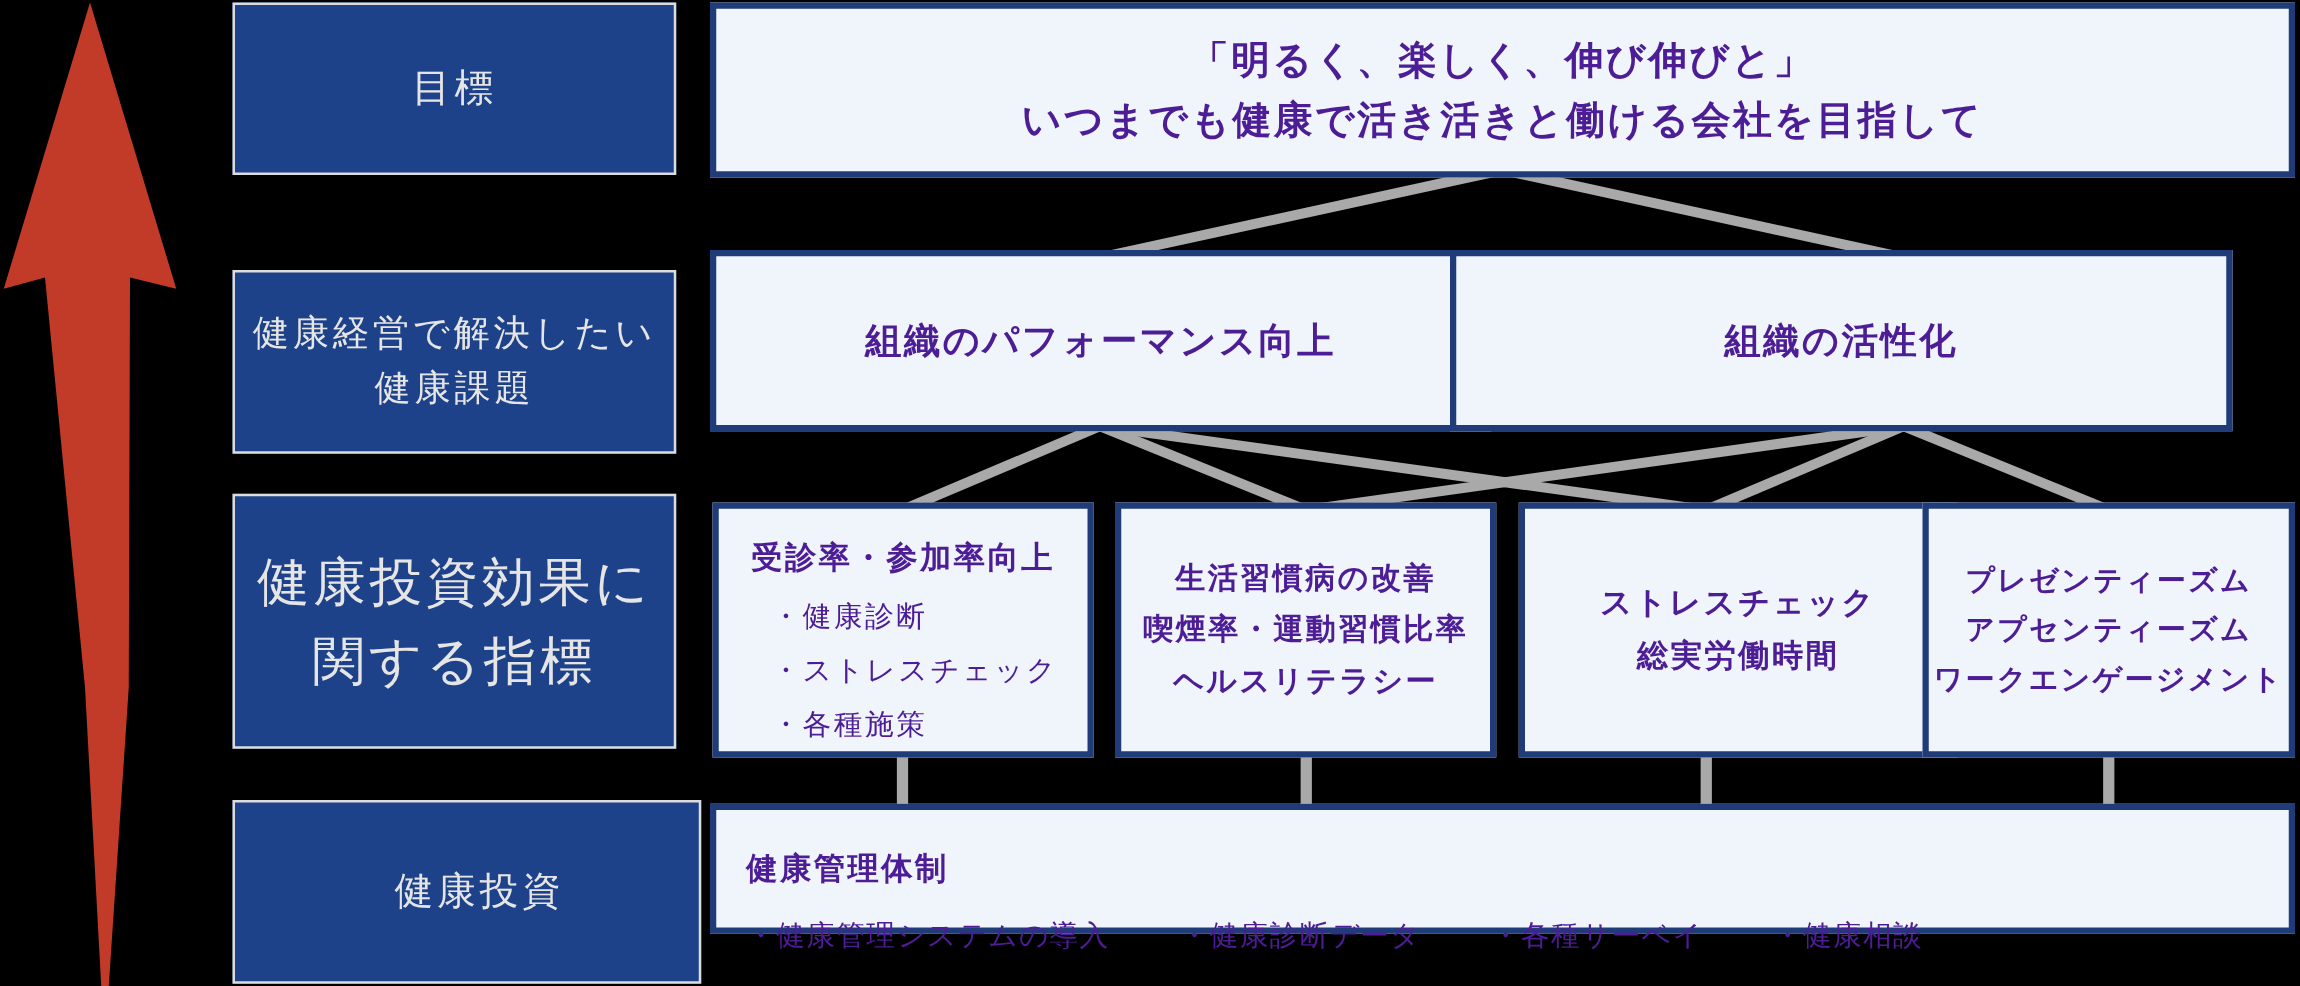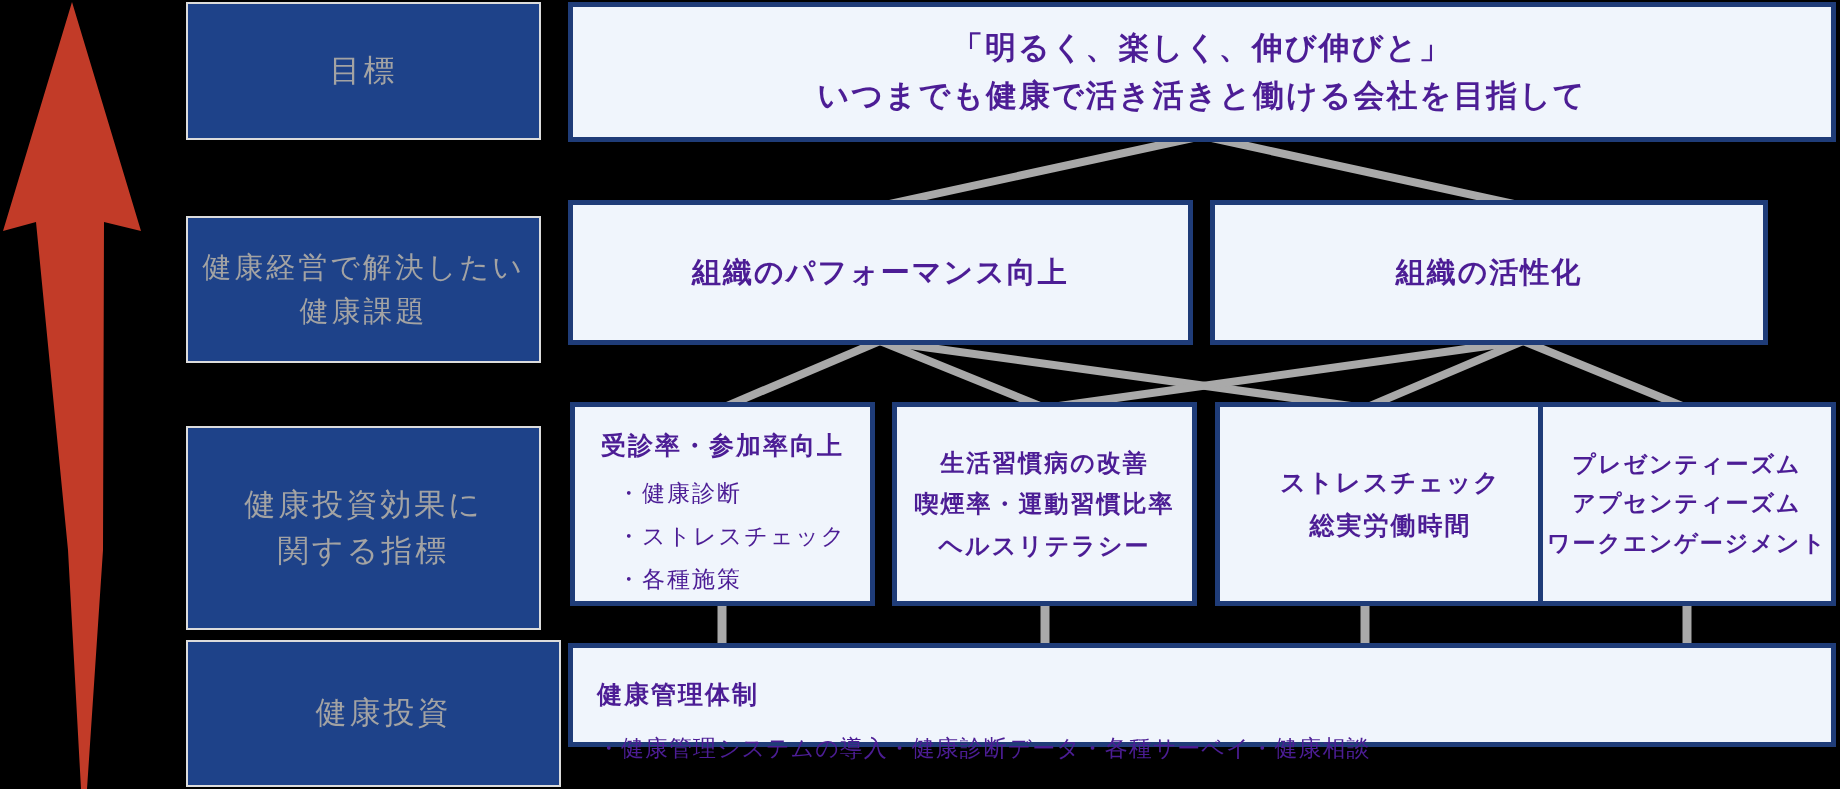--- a/index.html
+++ b/index.html
@@ -9,21 +9,21 @@
     background:#000;
     overflow:hidden;
     font-family:"Liberation Sans","DejaVu Sans",sans-serif;
   }
   #connector-layer{position:absolute;left:0;top:0;z-index:1;}
   .label-box{
     position:absolute;
     left:186px;width:351px;
     background:#1e4289;
     border:2px solid #dcdcdc;
-    color:#a3a3a3;
+    color:#e5e5e5;
     display:flex;flex-direction:column;
     align-items:center;justify-content:center;
     text-align:center;
     z-index:2;
     letter-spacing:3px;
     font-weight:500;
   }
   .label-line{display:block;line-height:1.5;}
   .content-box{
     position:absolute;
@@ -42,21 +42,21 @@
   .goal-box .goal-line{line-height:1.55;}
   .issue-box{top:200px;height:145px;font-size:29px;font-weight:700;letter-spacing:2px;}
   .ind-box{top:402px;height:204px;font-size:25px;}
   .ind-title{font-weight:700;letter-spacing:2px;text-align:center;margin-top:22px;font-size:25px;}
   .ind-bullets{margin-top:10px;padding-left:42px;font-size:23px;font-weight:400;letter-spacing:2px;}
   .ind-bullet{line-height:1.88;text-align:left;}
   .ind-lines{font-weight:700;letter-spacing:2px;font-size:24px;}
   .ind-line{line-height:1.72;}
   .invest-box{left:568px;top:643px;width:1268px;height:104px;padding:30px 0 0 24px;}
   .invest-title{font-weight:700;font-size:25px;letter-spacing:2px;}
-  .invest-items{display:flex;flex-direction:row;margin-top:22px;font-size:23px;letter-spacing:1px;}
+  .invest-items{display:flex;flex-direction:row;gap:56px;margin-top:22px;font-size:23px;letter-spacing:1px;}
   .invest-item{white-space:nowrap;}
 </style>
 </head>
 <body>
 
 <div id="stage">
 
   <svg id="connector-layer" width="1840" height="789" viewBox="0 0 1840 789">
 
     <polygon points="72,2 141,231 104,222 103,550 87,789 81,789 68,550 36,222 3,231" fill="#c23b28"></polygon>
@@ -83,38 +83,38 @@
 
   <div class="label-box" style="top:2px;height:134px;font-size:31px;">
     <span class="label-line">目標</span>
   </div>
 
   <div class="label-box" style="top:216px;height:143px;font-size:29px;">
     <span class="label-line">健康経営で解決したい</span>
     <span class="label-line">健康課題</span>
   </div>
 
-  <div class="label-box" style="top:426px;height:200px;font-size:31px;justify-content:center;">
+  <div class="label-box" style="top:395px;height:200px;font-size:42px;justify-content:center;">
     <span class="label-line">健康投資効果に</span>
     <span class="label-line">関する指標</span>
   </div>
 
   <div class="label-box" style="top:640px;height:143px;font-size:31px;padding-left:20px;">
     <span class="label-line">健康投資</span>
   </div>
 
   <div class="content-box goal-box center-col">
     <span class="goal-line">「明るく、楽しく、伸び伸びと」</span>
     <span class="goal-line">いつまでも健康で活き活きと働ける会社を目指して</span>
   </div>
 
   <div class="content-box issue-box center-col" style="left:568px;width:625px;">
     <span>組織のパフォーマンス向上</span>
   </div>
-  <div class="content-box issue-box center-col" style="left:1210px;width:558px;">
+  <div class="content-box issue-box center-col" style="left:1160px;width:626px;">
     <span>組織の活性化</span>
   </div>
 
   <div class="content-box ind-box" style="left:570px;width:305px;">
     <div class="ind-title">受診率・参加率向上</div>
     <div class="ind-bullets">
       <div class="ind-bullet">・健康診断</div>
       <div class="ind-bullet">・ストレスチェック</div>
       <div class="ind-bullet">・各種施策</div>
     </div>

